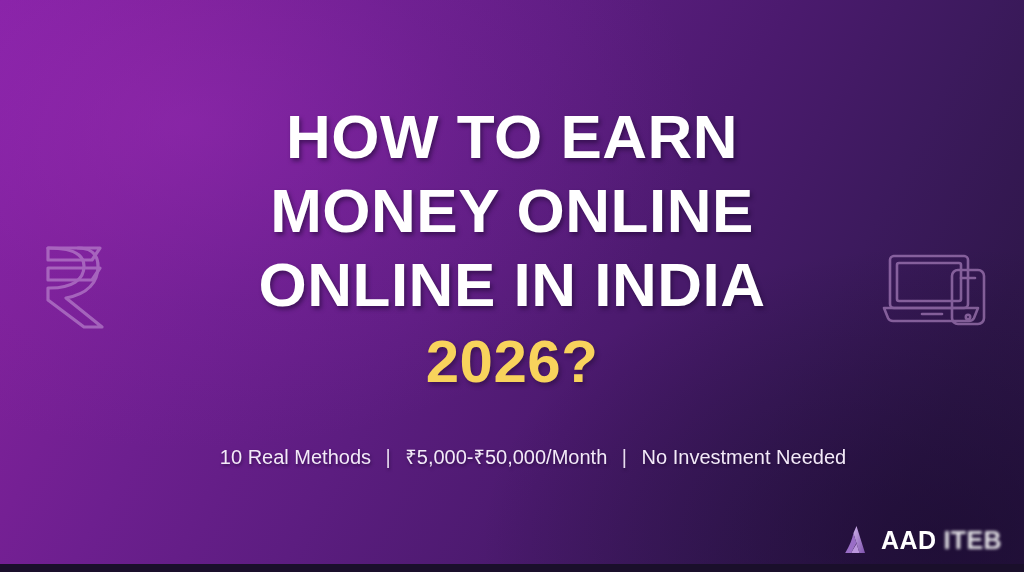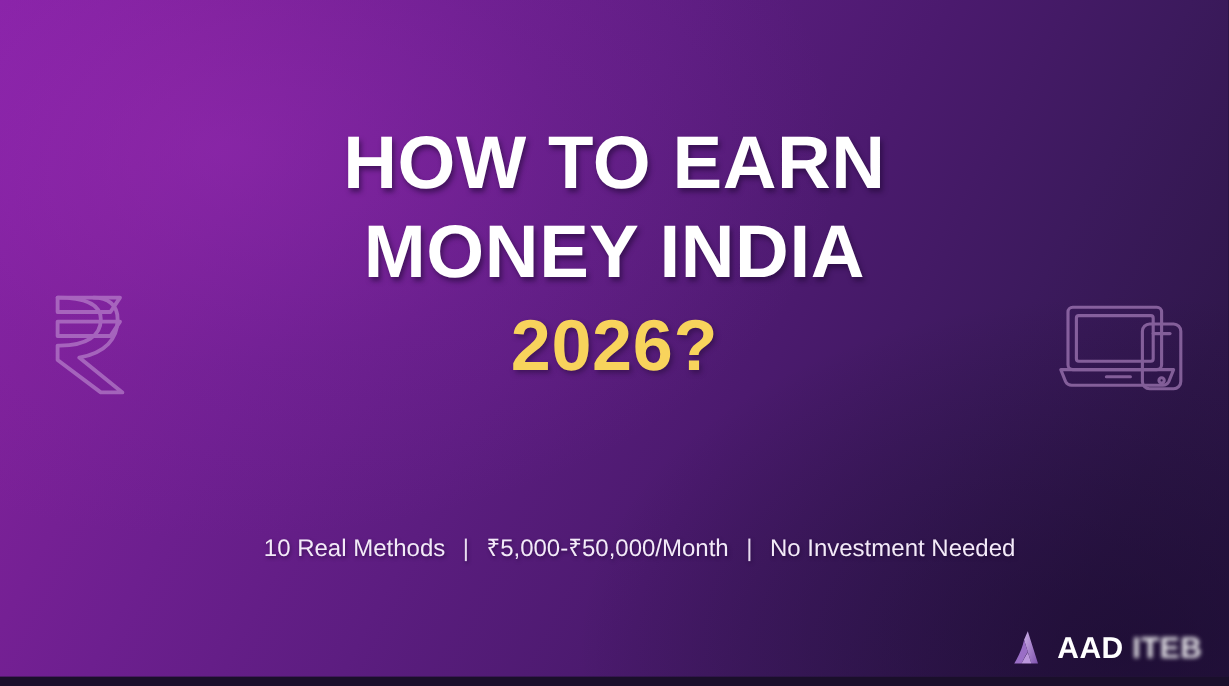--- a/index.html
+++ b/index.html
@@ -160,21 +160,22 @@
         <line x1="42" y1="66" x2="62" y2="66"></line>
         <rect x="72" y="22" width="32" height="54" rx="6"></rect>
         <line x1="81" y1="30" x2="95" y2="30"></line>
         <circle cx="88" cy="69" r="2.2"></circle>
       </g>
     </svg>
   </div>
 
   <div id="headline">
     <span class="title-line">HOW TO EARN</span>
-    <span class="title-line">MONEY INDIA</span>
+    <span class="title-line">MONEY ONLINE</span>
+    <span class="title-line">ONLINE IN INDIA</span>
     <span class="title-line year">2026?</span>
   </div>
 
   <div id="subtitle">
     <span>10 Real Methods</span>
     <span class="sep">|</span>
     <span>₹5,000-₹50,000/Month</span>
     <span class="sep">|</span>
     <span>No Investment Needed</span>
   </div>

